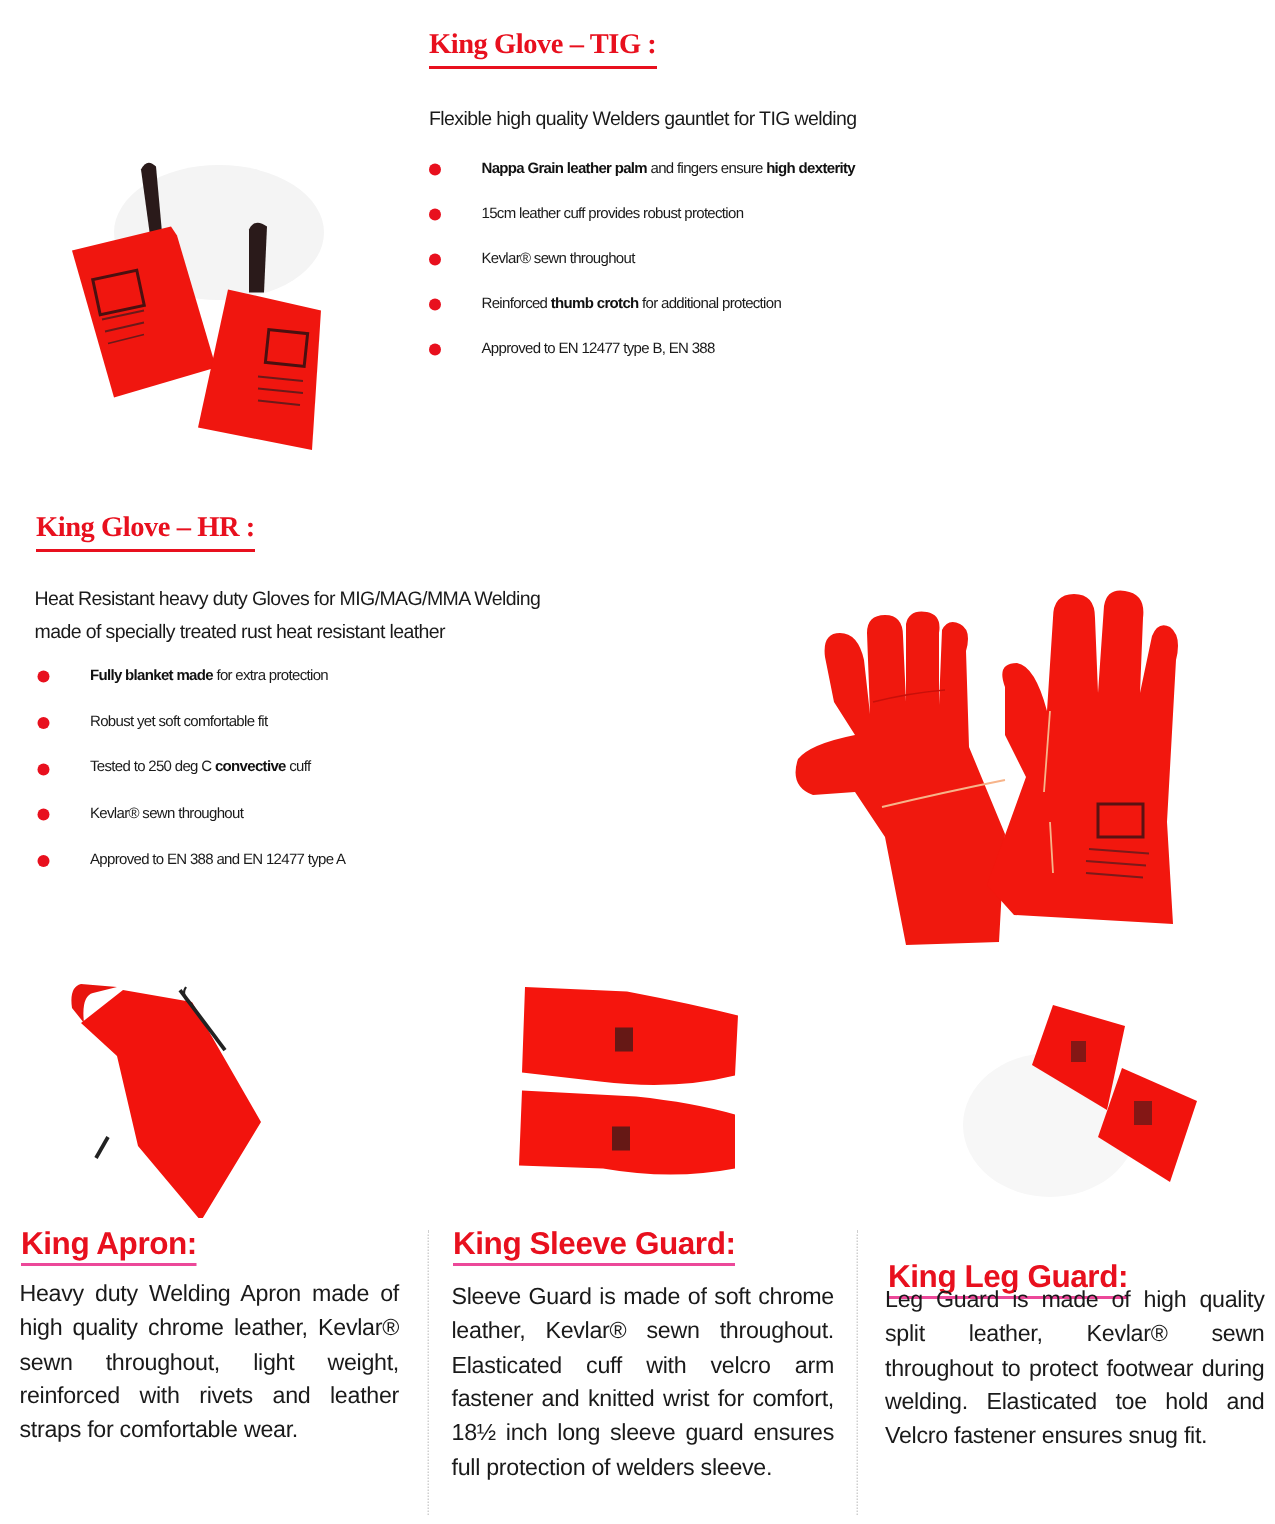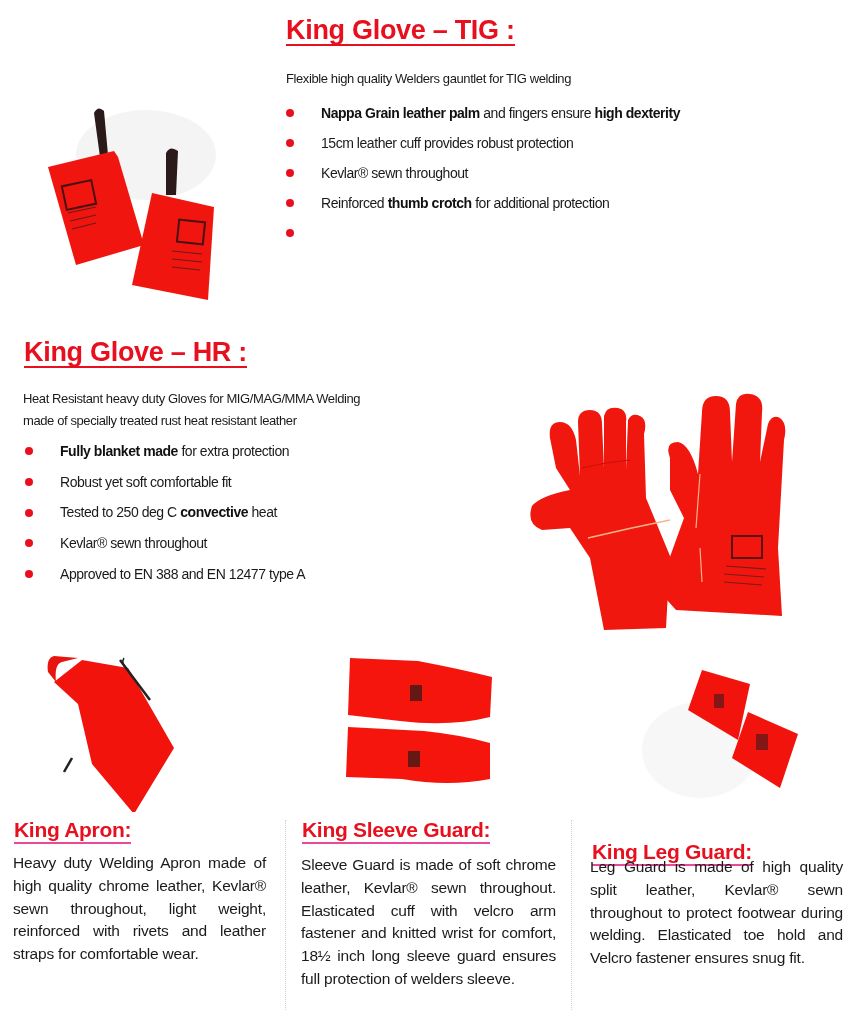--- a/index.html
+++ b/index.html
@@ -2,41 +2,41 @@
 <html><head>
 <meta charset="utf-8">
 <style>
   * { box-sizing: border-box; margin: 0; padding: 0; }
   html, body { width: 850px; height: 1016px; background: #ffffff; overflow: hidden; }
   body { position: relative; font-family: "Liberation Sans", sans-serif; color: #1a1a1a; }
 
   .title {
     position: absolute;
     color: #e8101e;
-    font-family: Liberation Sans, sans-serif;
+    font-family: Liberation Serif, serif;
     font-weight: bold;
-    font-size: 27px;
+    font-size: 19px;
     letter-spacing: -0.3px;
     border-bottom: 2px solid #e8101e;
     line-height: 26px;
     padding-bottom: 1px;
     white-space: nowrap;
   }
   .intro {
     position: absolute;
     font-size: 13px;
     line-height: 21px;
     letter-spacing: -0.4px;
     color: #1a1a1a;
   }
   .bullets { position: absolute; list-style: none; }
   .bullets li {
     position: relative;
     padding-left: 35px;
-    font-size: 14px;
+    font-size: 10px;
     letter-spacing: -0.45px;
     color: #1a1a1a;
     white-space: nowrap;
   }
   .bullets li .dot {
     position: absolute;
     left: 0; top: 50%;
     width: 8px; height: 8px;
     margin-top: -4px;
     border-radius: 50%;
@@ -99,40 +99,40 @@
     <li style="height:30px;line-height:30px;">
       <span class="dot"></span><span>15cm leather cuff provides robust protection</span>
     </li>
     <li style="height:30px;line-height:30px;">
       <span class="dot"></span><span>Kevlar® sewn throughout</span>
     </li>
     <li style="height:30px;line-height:30px;">
       <span class="dot"></span><span>Reinforced </span><b>thumb crotch</b><span> for additional protection</span>
     </li>
     <li style="height:30px;line-height:30px;">
-      <span class="dot"></span>
+      <span class="dot"></span><span>Approved to EN 12477 type B, EN 388</span>
     </li>
   </ul>
 </section>
 
 <section>
   <h2 class="title" style="left:24px;top:339px;">King Glove – HR :</h2>
 
   <p class="intro" style="left:23px;top:388px;">Heat Resistant heavy duty Gloves for MIG/MAG/MMA Welding</p>
   <p class="intro" style="left:23px;top:410px;">made of specially treated rust heat resistant leather</p>
 
   <ul class="bullets" style="left:25px;top:436px;">
     <li style="height:30.7px;line-height:30.7px;">
       <span class="dot"></span><b>Fully blanket made</b><span> for extra protection</span>
     </li>
     <li style="height:30.7px;line-height:30.7px;">
       <span class="dot"></span><span>Robust yet soft comfortable fit</span>
     </li>
     <li style="height:30.7px;line-height:30.7px;">
-      <span class="dot"></span><span>Tested to 250 deg C </span><b>convective</b><span> heat</span>
+      <span class="dot"></span><span>Tested to 250 deg C </span><b>convective</b><span> cuff</span>
     </li>
     <li style="height:30.7px;line-height:30.7px;">
       <span class="dot"></span><span>Kevlar® sewn throughout</span>
     </li>
     <li style="height:30.7px;line-height:30.7px;">
       <span class="dot"></span><span>Approved to EN 388 and EN 12477 type A</span>
     </li>
   </ul>
 
   <div class="pic" style="left:520px;top:378px;width:270px;height:256px;">

